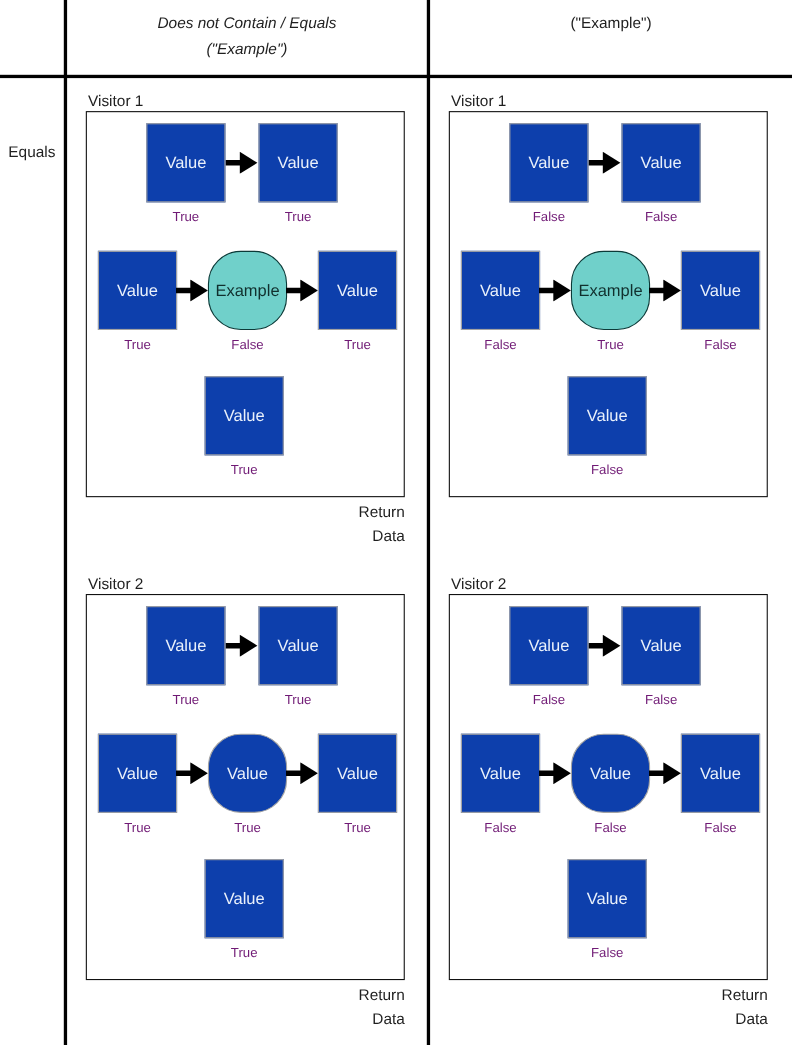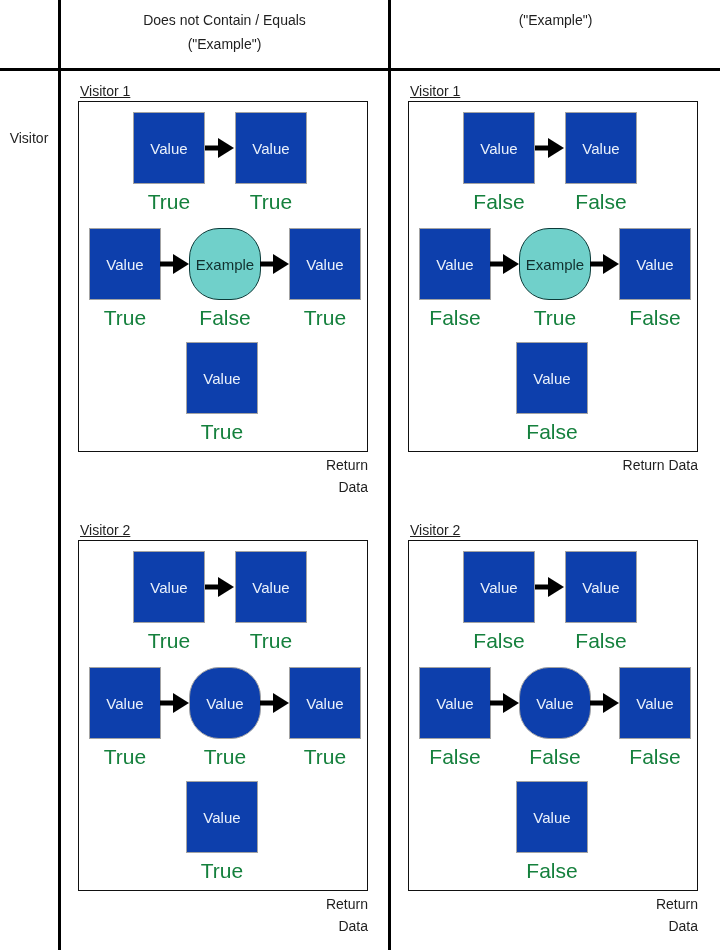--- a/index.html
+++ b/index.html
@@ -4,34 +4,34 @@
 <style>
   html,body{margin:0;padding:0;background:#fff;}
   .canvas{
     position:relative;width:720px;height:950px;background:#ffffff;
     font-family:"Liberation Sans","DejaVu Sans",sans-serif;color:#262626;
     overflow:hidden;
   }
   .vline{position:absolute;top:0;width:3px;height:950px;background:#000;}
   .hline{position:absolute;left:0;top:68px;width:720px;height:3px;background:#000;}
   .hdr{position:absolute;top:8px;text-align:center;font-size:14px;line-height:24px;color:#1f1f1f;}
-  .hdr-c1{left:61px;width:327px;}
+  .hdr-c1{left:61px;width:327px;font-style:italic;}
   .hdr-c2{left:391px;width:329px;}
   .row-label{position:absolute;left:0;top:130px;width:58px;text-align:center;font-size:14px;color:#1f1f1f;}
   .panel{position:absolute;width:290px;height:418px;}
-  .panel-title{position:absolute;left:2px;top:0;font-size:14px;color:#1f1f1f;text-decoration:underline;}
+  .panel-title{position:absolute;left:2px;top:0;font-size:14px;color:#1f1f1f;}
   .panel-frame{position:absolute;left:0;top:18px;width:288px;height:349px;border:1px solid #111;background:#fff;}
   .result{position:absolute;left:0;top:371px;width:290px;text-align:right;font-size:14px;line-height:22px;color:#1f1f1f;}
   .fbox{
     position:absolute;width:70px;height:70px;border:1px solid #a3a3a3;
     background:var(--value-box,#0d3fac);color:var(--value-text,#eaf1fb);
     display:flex;align-items:center;justify-content:center;font-size:15px;
   }
   .fbox.example{background:var(--example-box,#70d0ca);color:var(--example-text,#11302e);border-color:#0c3a38;}
-  .verdict{position:absolute;width:72px;text-align:center;font-size:21px;color:#15803d;}
+  .verdict{position:absolute;width:72px;text-align:center;font-size:12px;color:#701a75;}
   .arrow{position:absolute;}
   
   .r1-b1{left:54px;top:10px;}  .r1-b2{left:156px;top:10px;}
   .r1-a1{left:126px;top:36px;}
   .r1-v1{left:54px;top:88px;}  .r1-v2{left:156px;top:88px;}
   .r2-b1{left:10px;top:126px;} .r2-b2{left:110px;top:126px;border-radius:30px;} .r2-b3{left:210px;top:126px;}
   .r2-a1{left:81px;top:152px;} .r2-a2{left:181px;top:152px;}
   .r2-v1{left:10px;top:204px;} .r2-v2{left:110px;top:204px;} .r2-v3{left:210px;top:204px;}
   .r3-b1{left:107px;top:240px;}
   .r3-v1{left:107px;top:318px;}
@@ -46,21 +46,21 @@
   <div class="hline"></div>
 
   <div class="hdr hdr-c1">
     <div>Does not Contain / Equals</div>
     <div>("Example")</div>
   </div>
   <div class="hdr hdr-c2">
     <div>("Example")</div>
   </div>
 
-  <div class="row-label">Visitor</div>
+  <div class="row-label">Equals</div>
 
   <div class="panel" style="left:78px;top:83px;">
     <div class="panel-title">Visitor 1</div>
     <div class="panel-frame">
       <div class="fbox r1-b1">
           <span>Value</span>
         </div>
       <svg class="arrow r1-a1" width="30" height="20" viewBox="0 0 30 20">
           <line x1="0" y1="10" x2="16" y2="10" stroke="#000" stroke-width="5"></line>
           <polygon points="13,0 29,10 13,20" fill="#000"></polygon>
@@ -139,21 +139,20 @@
       <div class="verdict r2-v1">False</div>
       <div class="verdict r2-v2">True</div>
       <div class="verdict r2-v3">False</div>
 
       <div class="fbox r3-b1">
           <span>Value</span>
         </div>
       <div class="verdict r3-v1">False</div>
     </div>
     <div class="result">
-      <div>Return Data</div>
     </div>
   </div>
 
   <div class="panel" style="left:78px;top:522px;">
     <div class="panel-title">Visitor 2</div>
     <div class="panel-frame">
       <div class="fbox r1-b1">
           <span>Value</span>
         </div>
       <svg class="arrow r1-a1" width="30" height="20" viewBox="0 0 30 20">

